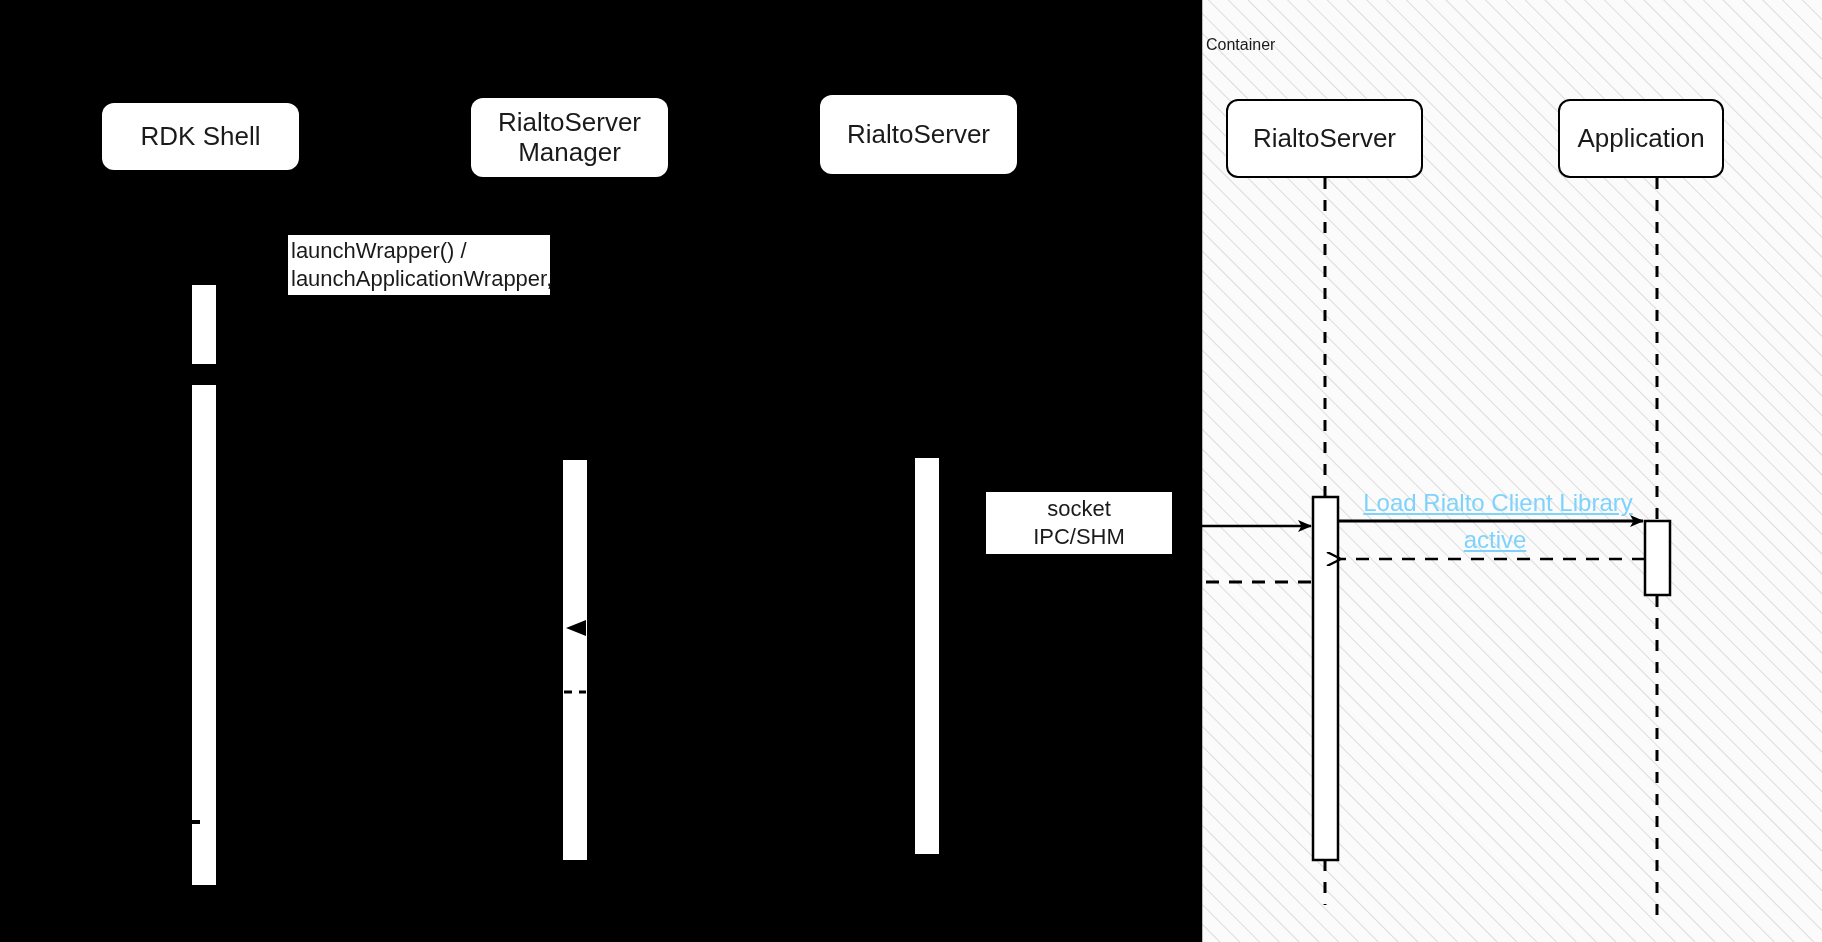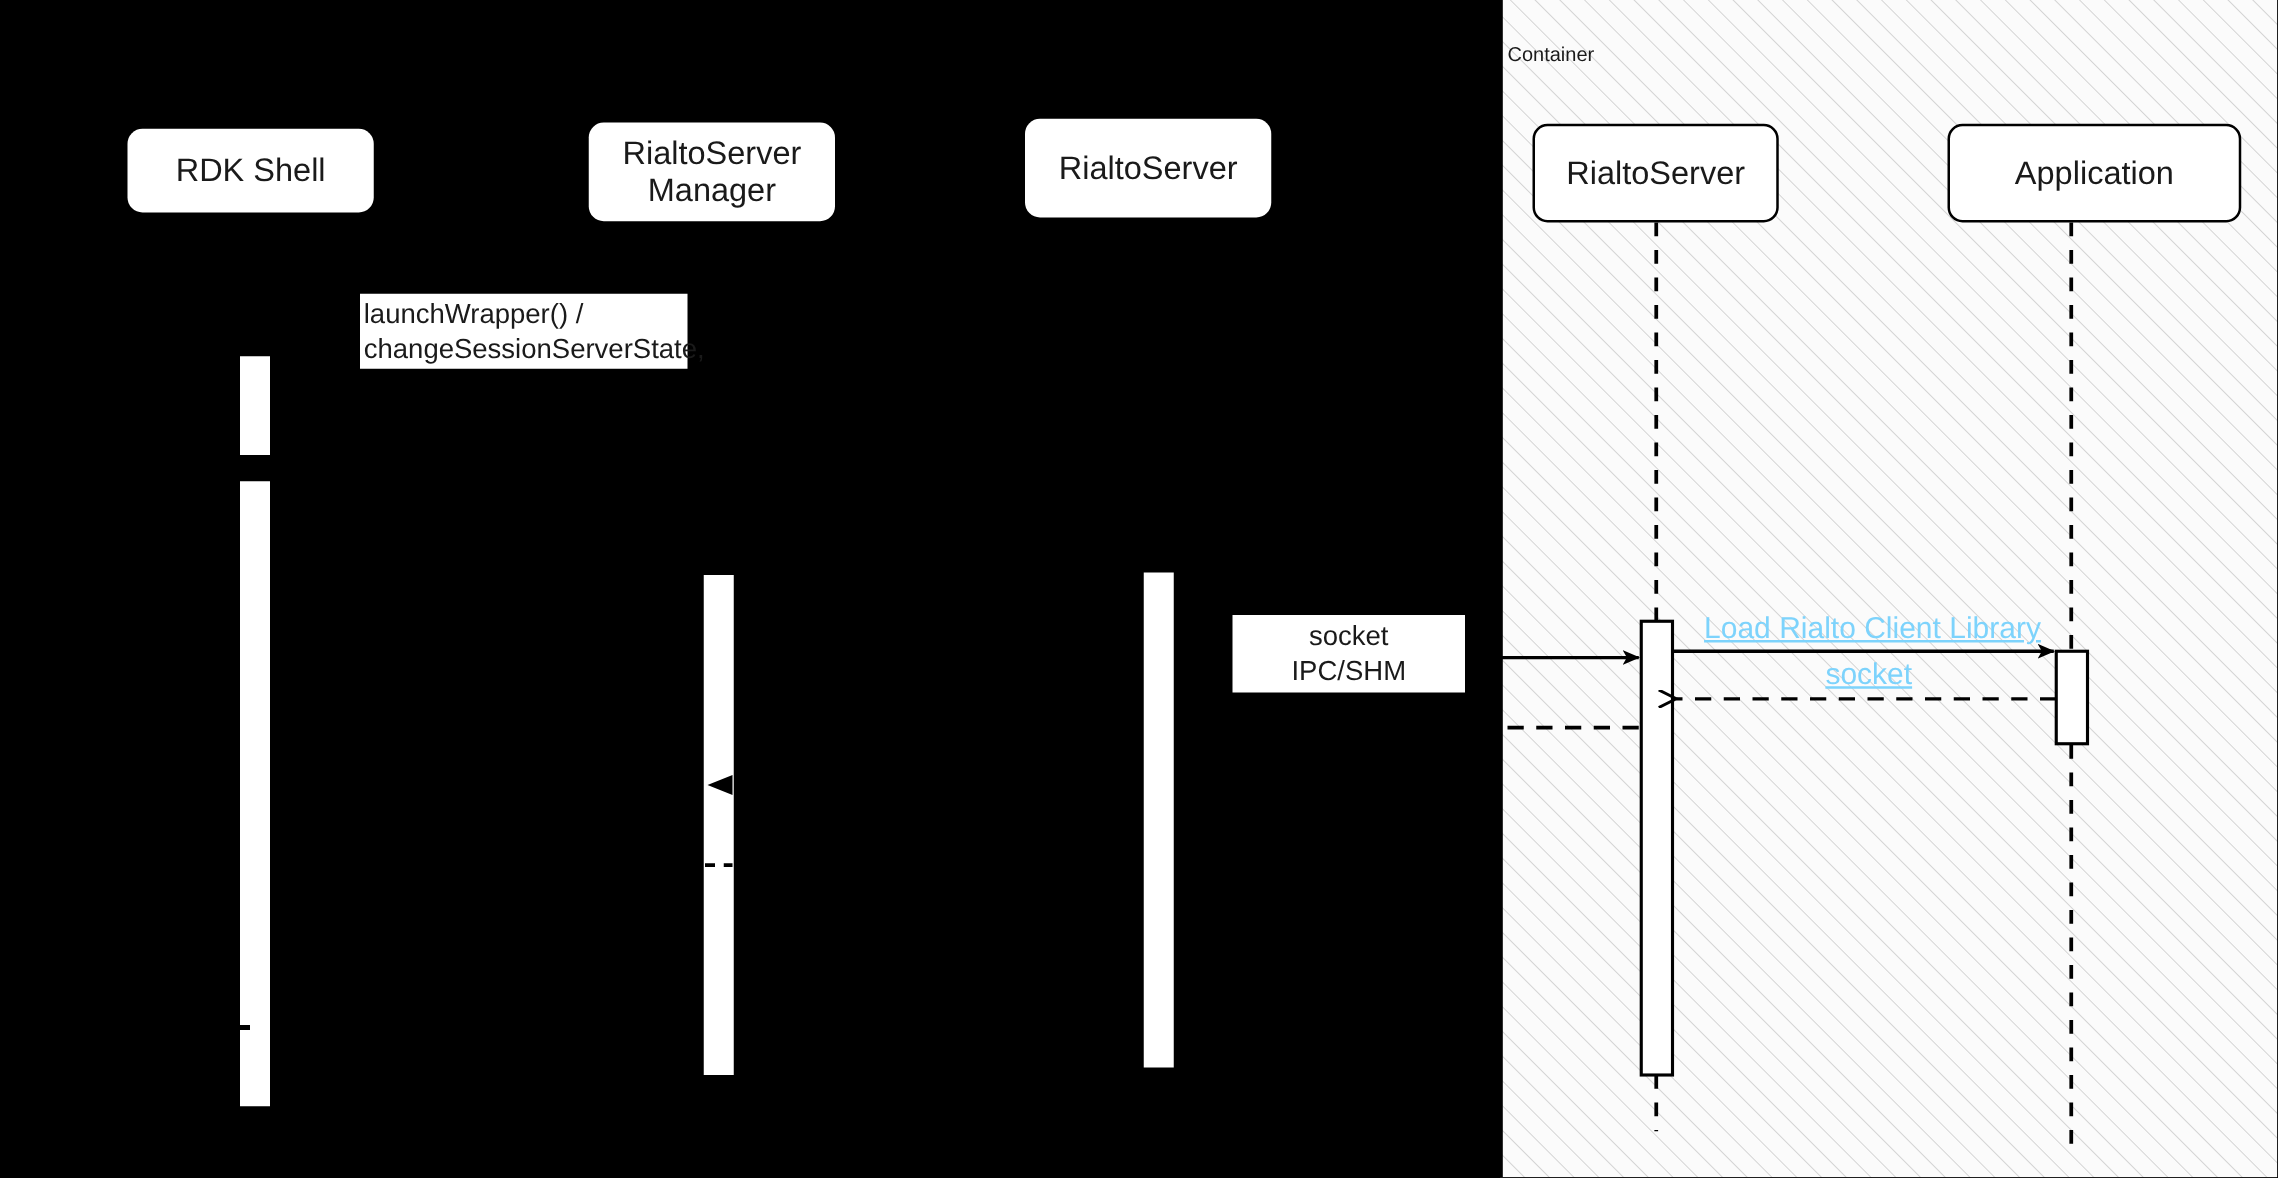--- a/index.html
+++ b/index.html
@@ -132,29 +132,29 @@
   </div>
 
   <div class="lifeline-box" style="left:820px; top:95px; width:197px; height:79px;">
     <span>RialtoServer</span>
   </div>
 
   <div class="lifeline-box outlined" style="left:1226px; top:99px; width:197px; height:79px;">
     <span>RialtoServer</span>
   </div>
 
-  <div class="lifeline-box outlined" style="left:1558px; top:99px; width:235px; height:79px;">
+  <div class="lifeline-box outlined" style="left:1558px; top:99px; width:166px; height:79px;">
     <span>Application</span>
   </div>
 
   <div class="container-title" style="left:1326px; top:36px; width:240px; transform:translateX(-50%);">Container</div>
 
   <div class="msg-label" style="left:288px; top:235px; width:262px; padding:2px 3px;">launchWrapper() /
-changeSessionServerState,</div>
+launchApplicationWrapper,</div>
 
 
   <div class="msg-label" style="left:986px; top:492px; width:186px; padding:3px 18px; text-align:center;">socket IPC/SHM</div>
 
   <div class="msg-label plain" style="left:1343px; top:488px; width:310px; text-align:center; font-size:24px;">Load Rialto Client Library</div>
 
-  <div class="msg-label plain" style="left:1395px; top:525px; width:200px; text-align:center; font-size:24px;">socket</div>
+  <div class="msg-label plain" style="left:1395px; top:525px; width:200px; text-align:center; font-size:24px;">active</div>
 
 </div>
 
 </body></html>

